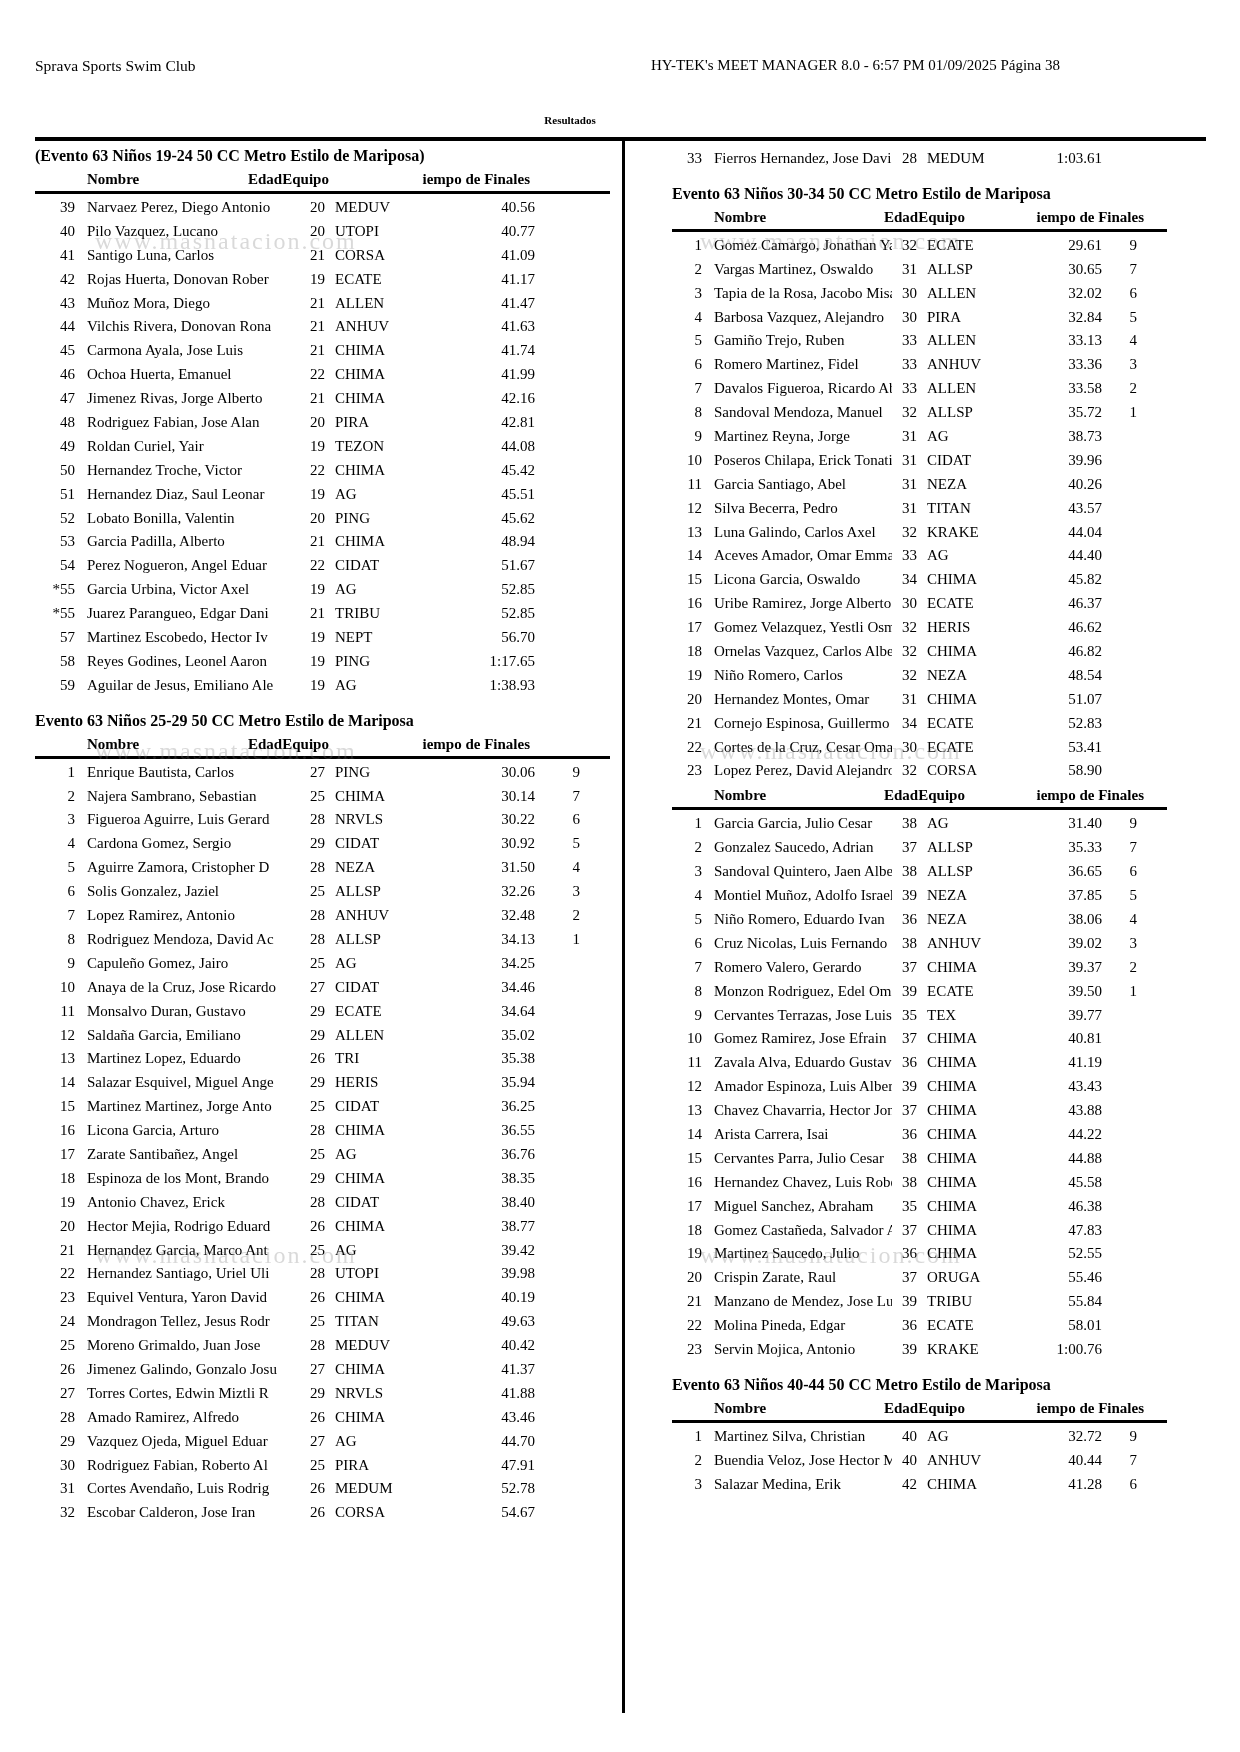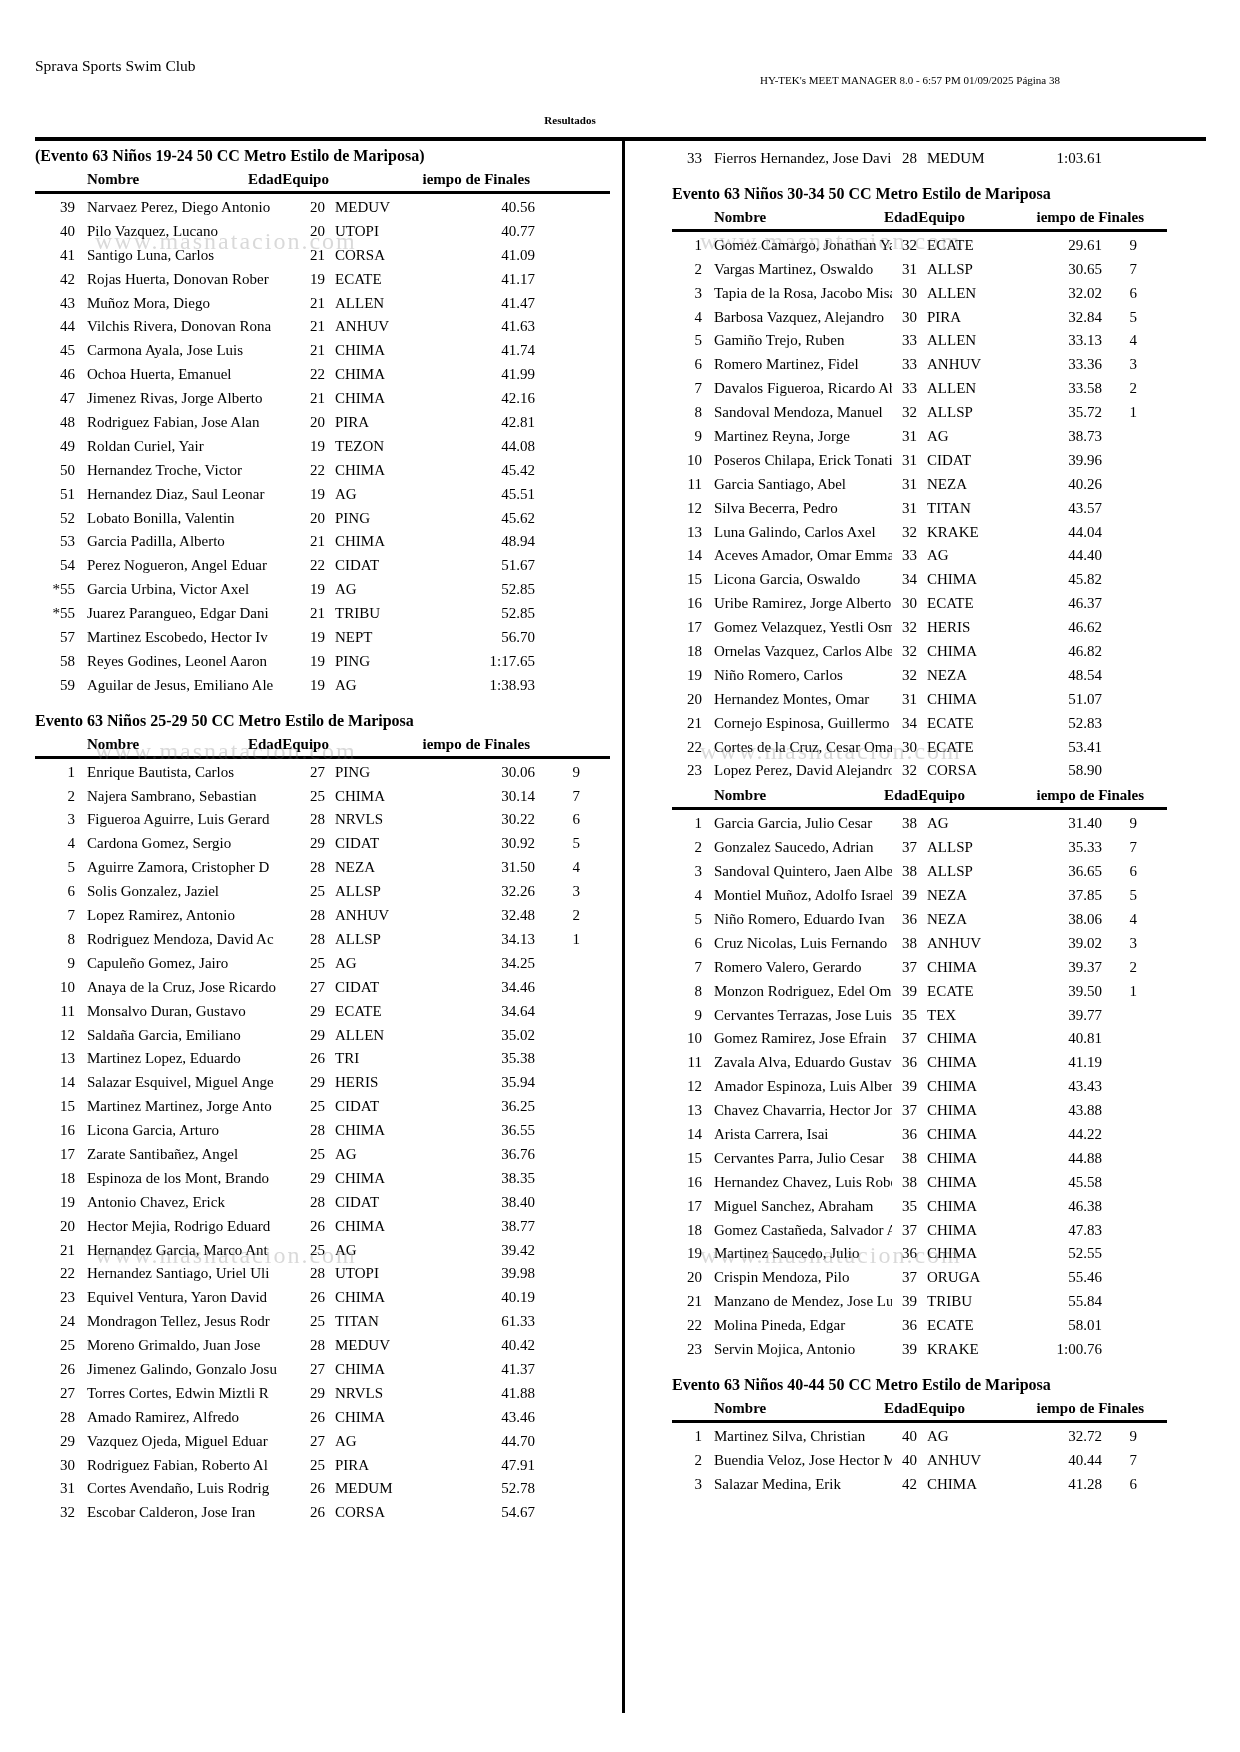--- a/index.html
+++ b/index.html
@@ -1,19 +1,19 @@
 <!DOCTYPE html>
 <html><head>
 <meta charset="utf-8">
 <style>
   html,body{margin:0;padding:0;background:#ffffff;}
   .page{position:relative;width:1240px;height:1752px;background:#ffffff;
         font-family:"Liberation Serif","DejaVu Serif",serif;color:#000;overflow:hidden;padding-left:20px;}
   .hdr-left{position:absolute;left:35px;top:57px;font-size:15.5px;}
-  .hdr-right{position:absolute;right:200px;top:74px;font-size:11px;font-family:Liberation Serif, serif;}
+  .hdr-right{position:absolute;right:200px;top:57px;font-size:15px;font-family:Liberation Serif, serif;}
   .meet-title{position:absolute;left:35px;top:82px;width:1070px;text-align:center;
               font-size:15.5px;font-weight:bold;}
   .resultados{position:absolute;left:35px;top:114px;width:1070px;text-align:center;
               font-size:11px;font-weight:bold;}
   .top-rule{position:absolute;left:35px;top:137px;width:1171px;height:3.5px;background:#000;}
   .col-divider{position:absolute;left:622px;top:137px;width:2.5px;height:1576px;background:#000;}
   .col{position:absolute;top:145px;}
   .col.left{left:35px;width:575px;}
   .col.right{left:672px;width:495px;}
   .event-title{font-size:16px;font-weight:bold;line-height:22px;height:22px;
@@ -461,21 +461,21 @@
             <span class="c-team">CHIMA</span>
             <span class="c-time">40.19</span>
             <span class="c-points"></span>
             <span></span>
           </div>
           <div class="row">
             <span class="c-place">24</span>
             <span class="c-name">Mondragon Tellez, Jesus Rodr</span>
             <span class="c-age">25</span>
             <span class="c-team">TITAN</span>
-            <span class="c-time">61.33</span>
+            <span class="c-time">49.63</span>
             <span class="c-points"></span>
             <span></span>
           </div>
           <div class="row">
             <span class="c-place">25</span>
             <span class="c-name">Moreno Grimaldo, Juan Jose</span>
             <span class="c-age">28</span>
             <span class="c-team">MEDUV</span>
             <span class="c-time">40.42</span>
             <span class="c-points"></span>
@@ -951,21 +951,21 @@
             <span class="c-place">19</span>
             <span class="c-name">Martinez Saucedo, Julio</span>
             <span class="c-age">36</span>
             <span class="c-team">CHIMA</span>
             <span class="c-time">52.55</span>
             <span class="c-points"></span>
             <span></span>
           </div>
           <div class="row">
             <span class="c-place">20</span>
-            <span class="c-name">Crispin Mendoza, Pilo</span>
+            <span class="c-name">Crispin Zarate, Raul</span>
             <span class="c-age">37</span>
             <span class="c-team">ORUGA</span>
             <span class="c-time">55.46</span>
             <span class="c-points"></span>
             <span></span>
           </div>
           <div class="row">
             <span class="c-place">21</span>
             <span class="c-name">Manzano de Mendez, Jose Lui</span>
             <span class="c-age">39</span>

